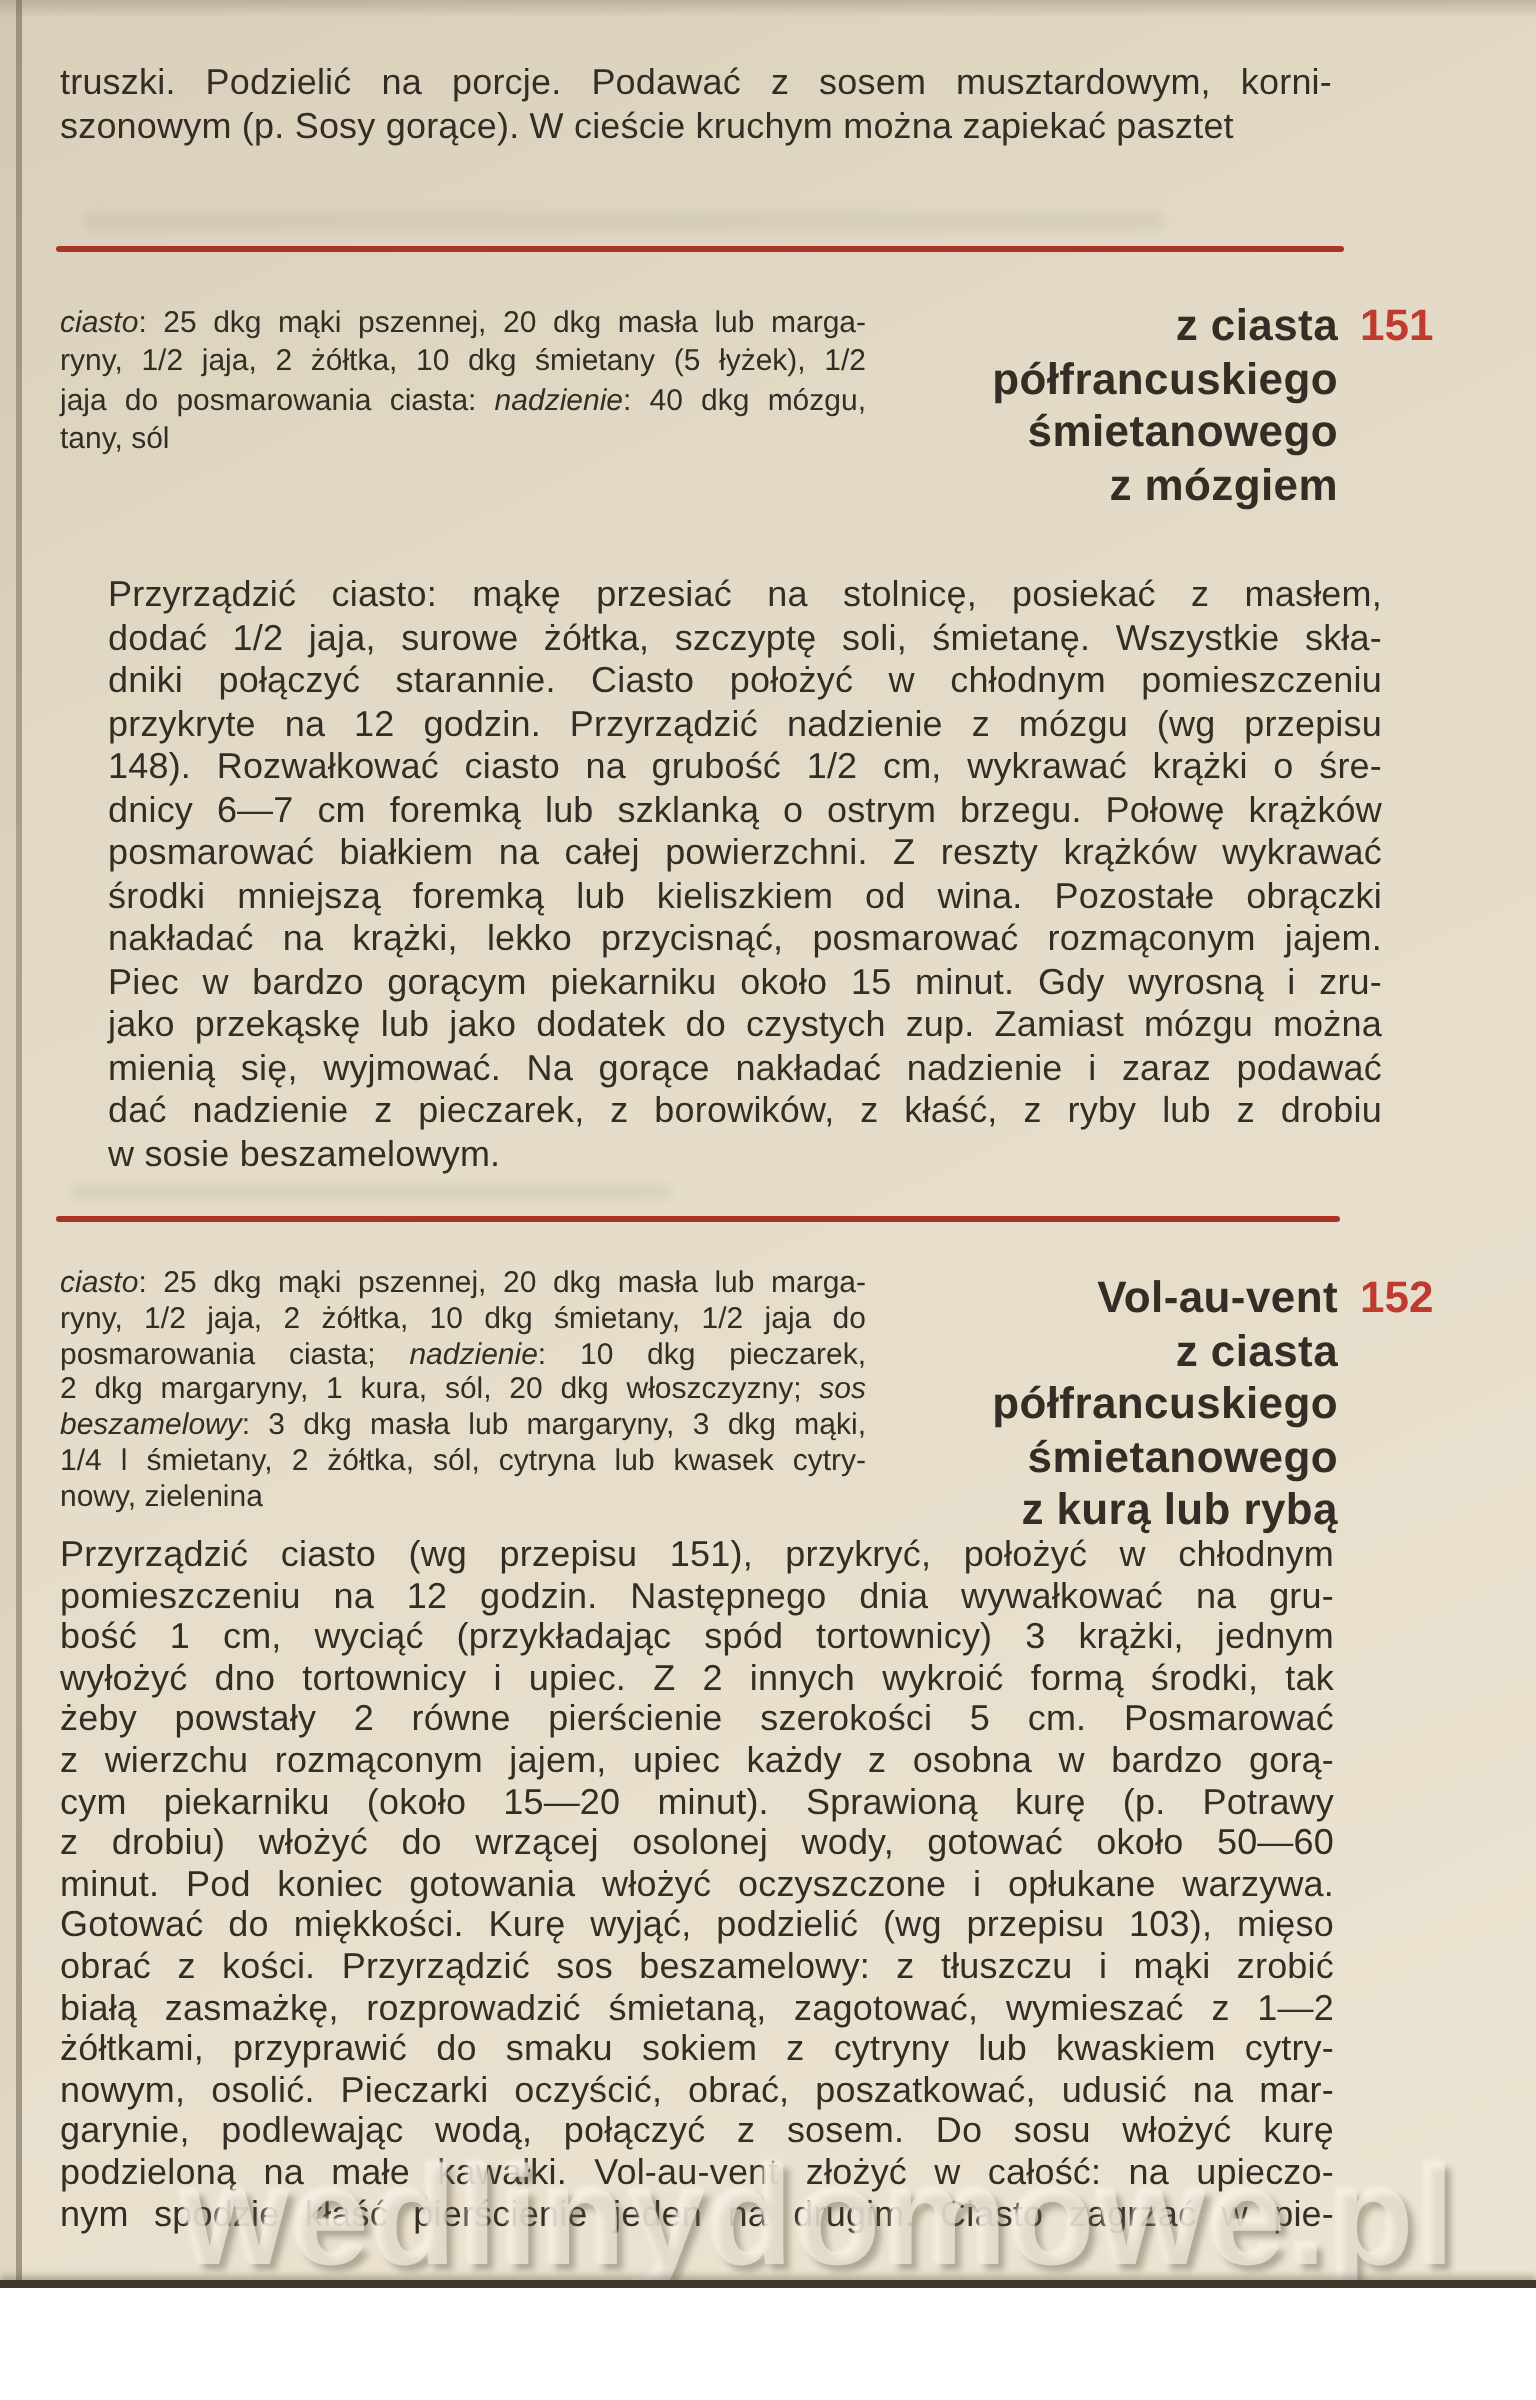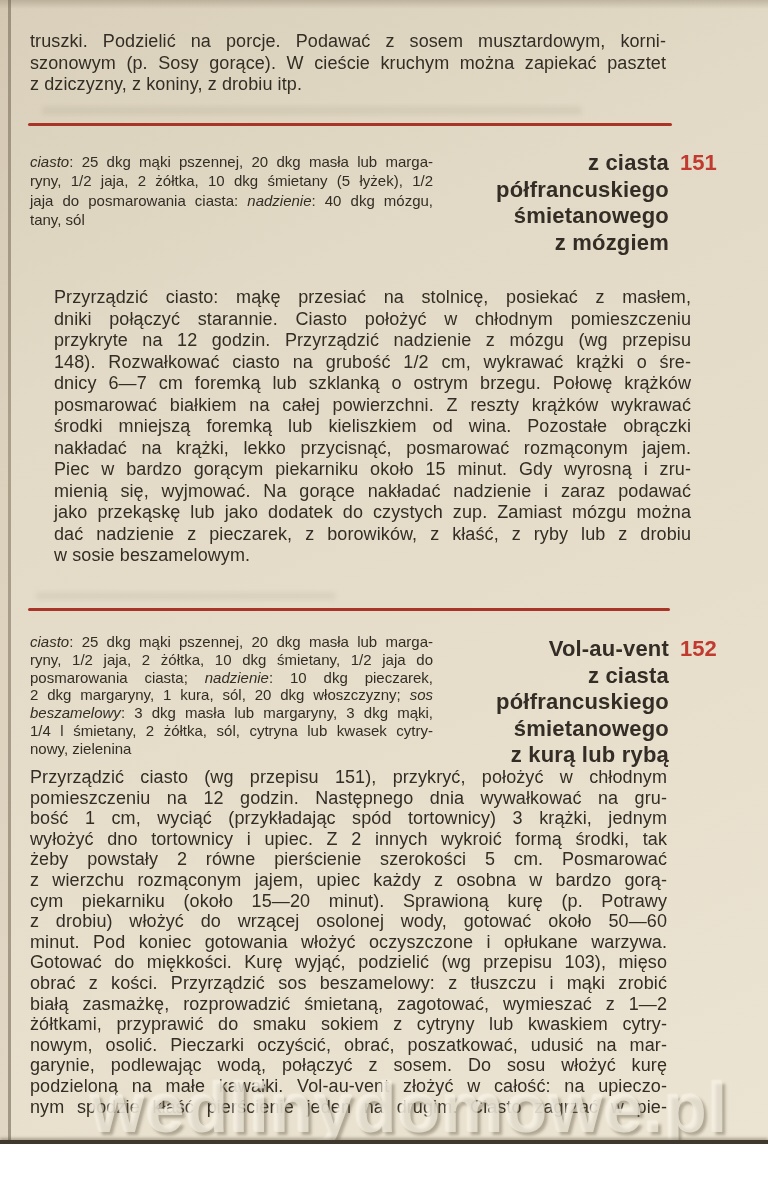--- a/index.html
+++ b/index.html
@@ -58,21 +58,20 @@
 <div class="page">
   <div class="edge-left-outer"></div>
   <div class="edge-left"></div>
 
   <div class="ghost ghost-1"></div>
   <div class="ghost ghost-2"></div>
 
   <div class="para intro justified">
       <div class="jline">truszki. Podzielić na porcje. Podawać z sosem musztardowym, korni-</div>
       <div class="jline">szonowym (p. Sosy gorące). W cieście kruchym można zapiekać pasztet</div>
-      <div class="jline">z dziczyzny, z koniny, z drobiu itp.</div>
     </div>
 
   <div class="rule rule1"></div>
 
   <div class="ing ing1 justified">
       <div class="jline"><i>ciasto</i>: 25 dkg mąki pszennej, 20 dkg masła lub marga-</div>
       <div class="jline">ryny, 1/2 jaja, 2 żółtka, 10 dkg śmietany (5 łyżek), 1/2</div>
       <div class="jline">jaja do posmarowania ciasta: <i>nadzienie</i>: 40 dkg mózgu,</div>
       <div class="jline">tany, sól</div>
     </div>
@@ -82,30 +81,31 @@
         <div class="jline">z ciasta</div>
         <div class="jline">półfrancuskiego</div>
         <div class="jline">śmietanowego</div>
         <div class="jline">z mózgiem</div>
       </div>
     <div class="recipe-num">151</div>
   </div>
 
   <div class="para body1 justified">
       <div class="jline">Przyrządzić ciasto: mąkę przesiać na stolnicę, posiekać z masłem,</div>
+      <div class="jline">dodać 1/2 jaja, surowe żółtka, szczyptę soli, śmietanę. Wszystkie skła-</div>
       <div class="jline">dniki połączyć starannie. Ciasto położyć w chłodnym pomieszczeniu</div>
       <div class="jline">przykryte na 12 godzin. Przyrządzić nadzienie z mózgu (wg przepisu</div>
       <div class="jline">148). Rozwałkować ciasto na grubość 1/2 cm, wykrawać krążki o śre-</div>
       <div class="jline">dnicy 6—7 cm foremką lub szklanką o ostrym brzegu. Połowę krążków</div>
       <div class="jline">posmarować białkiem na całej powierzchni. Z reszty krążków wykrawać</div>
       <div class="jline">środki mniejszą foremką lub kieliszkiem od wina. Pozostałe obrączki</div>
       <div class="jline">nakładać na krążki, lekko przycisnąć, posmarować rozmąconym jajem.</div>
       <div class="jline">Piec w bardzo gorącym piekarniku około 15 minut. Gdy wyrosną i zru-</div>
+      <div class="jline">jako przekąskę lub jako dodatek do czystych zup. Zamiast mózgu można</div>
       <div class="jline">mienią się, wyjmować. Na gorące nakładać nadzienie i zaraz podawać</div>
-      <div class="jline">jako przekąskę lub jako dodatek do czystych zup. Zamiast mózgu można</div>
       <div class="jline">dać nadzienie z pieczarek, z borowików, z kłaść, z ryby lub z drobiu</div>
       <div class="jline">w sosie beszamelowym.</div>
     </div>
 
   <div class="rule rule2"></div>
 
   <div class="ing ing2 justified">
       <div class="jline"><i>ciasto</i>: 25 dkg mąki pszennej, 20 dkg masła lub marga-</div>
       <div class="jline">ryny, 1/2 jaja, 2 żółtka, 10 dkg śmietany, 1/2 jaja do</div>
       <div class="jline">posmarowania ciasta; <i>nadzienie</i>: 10 dkg pieczarek,</div>

